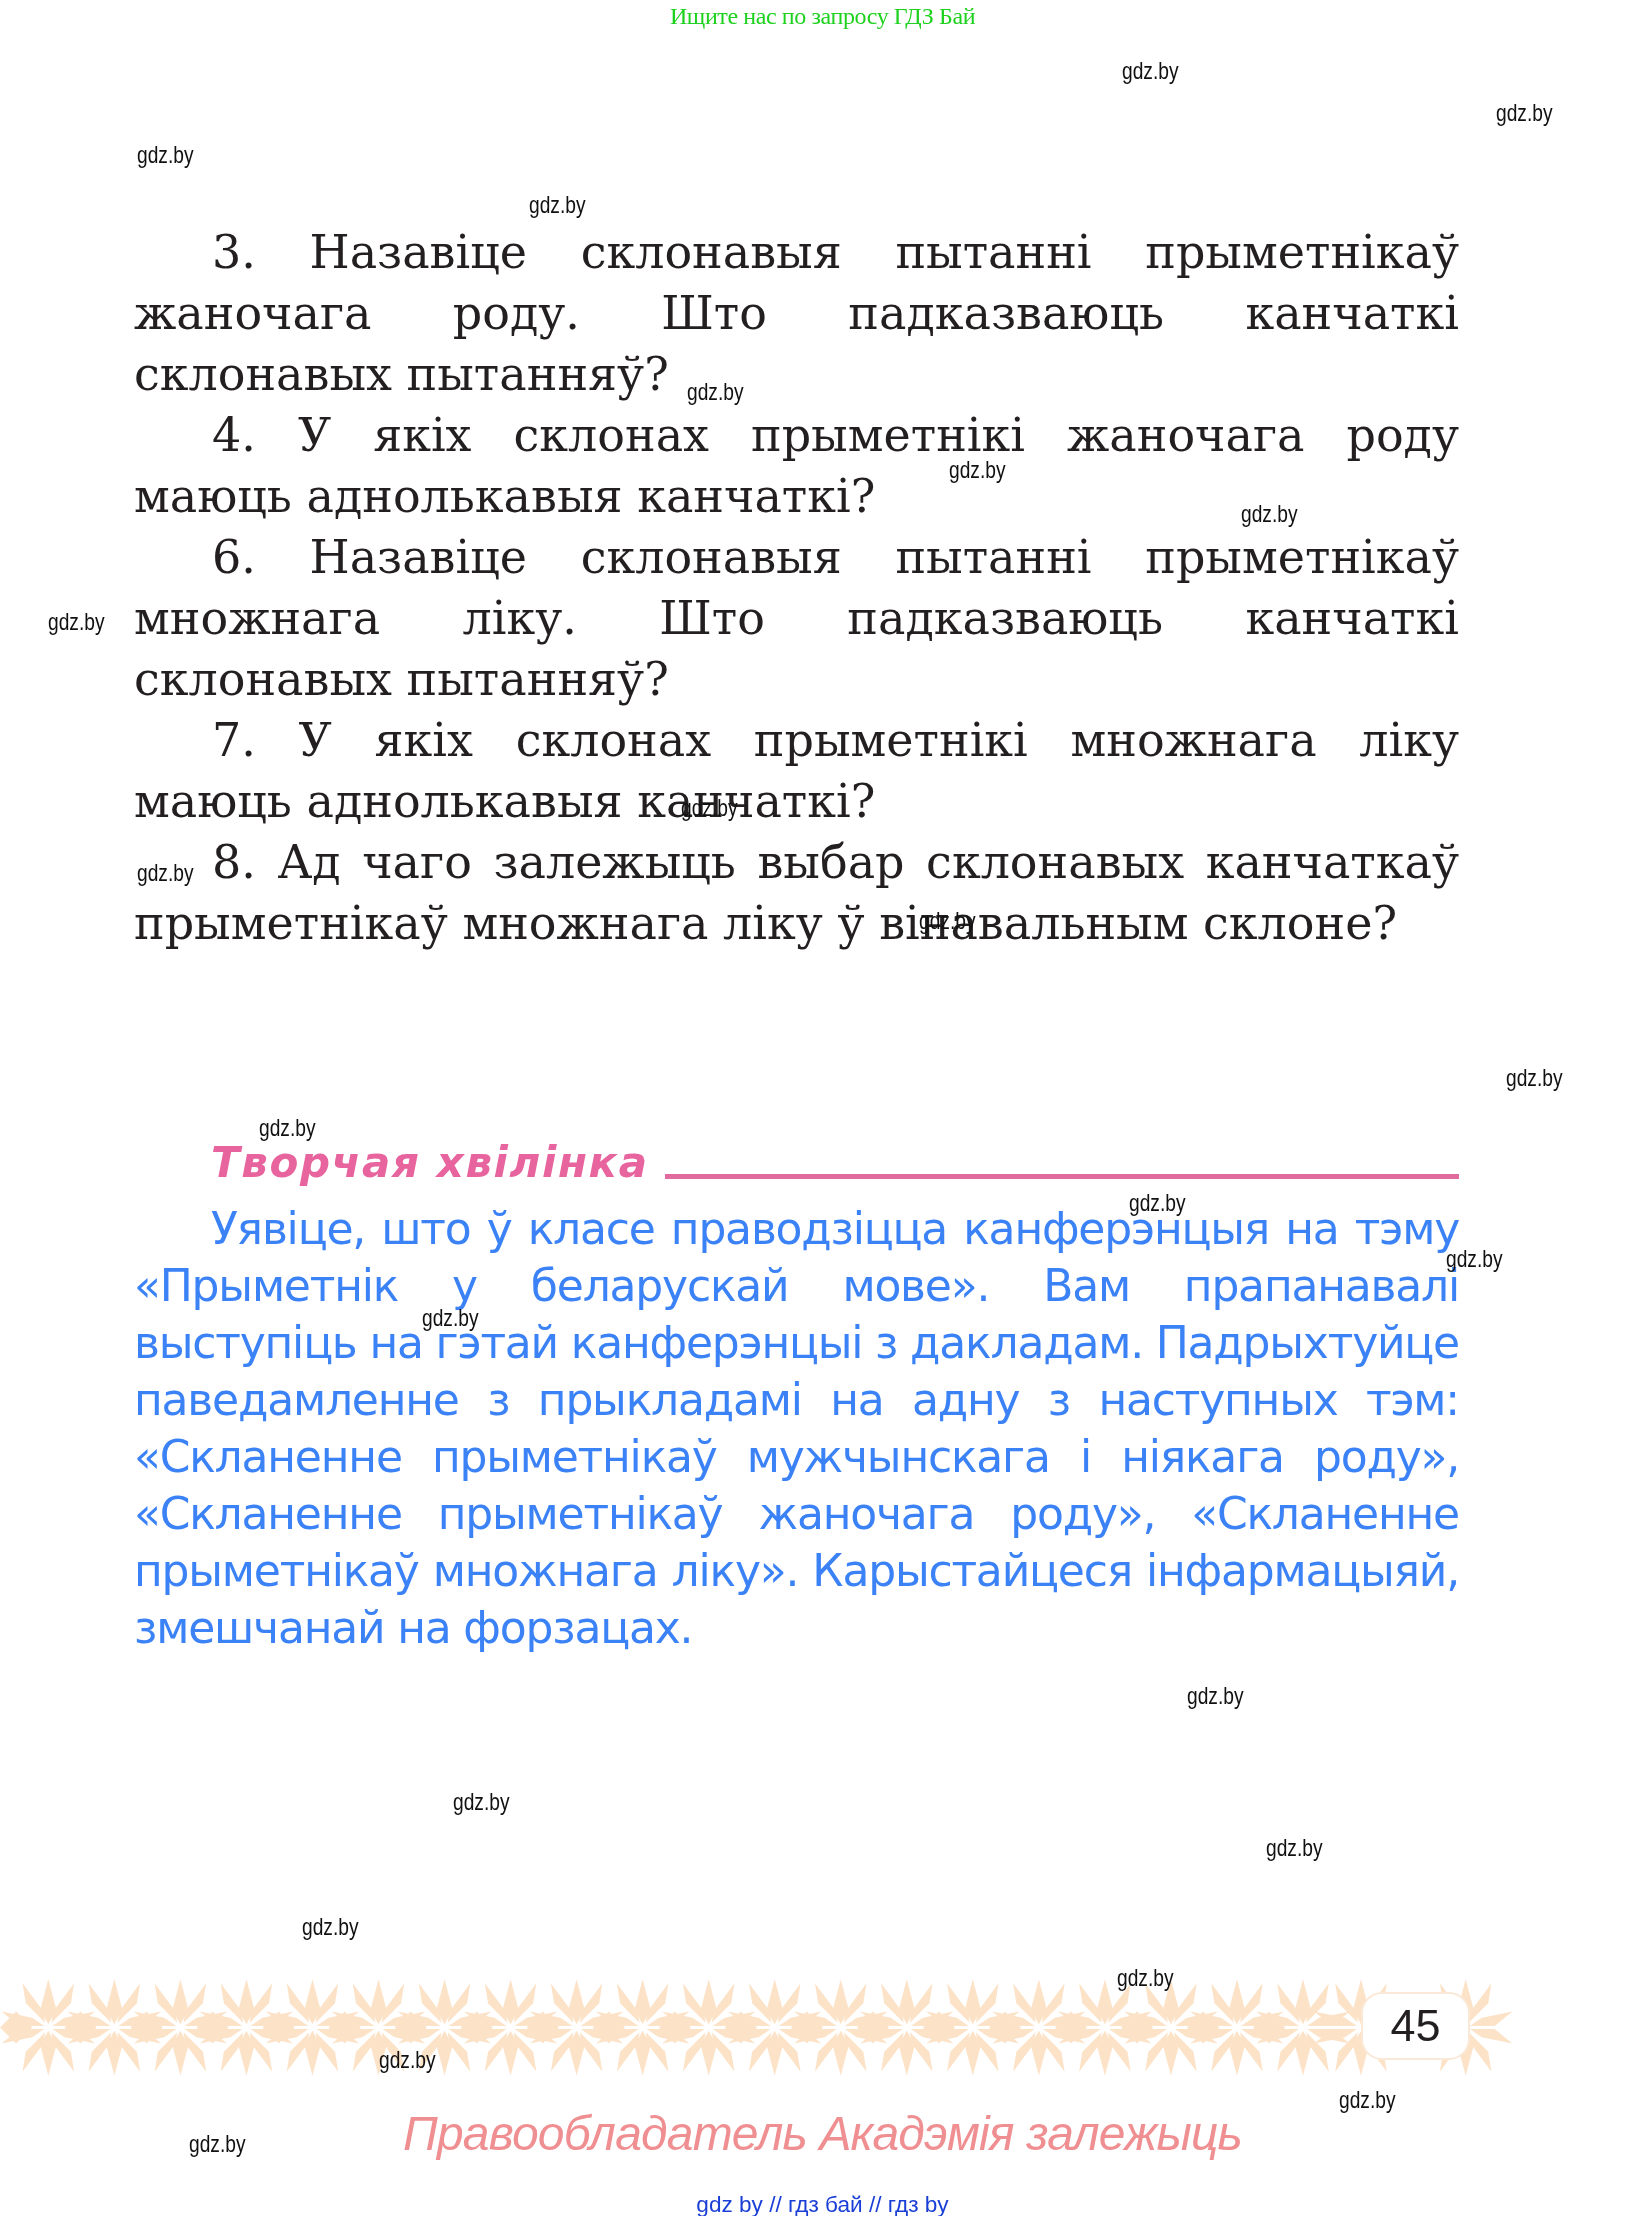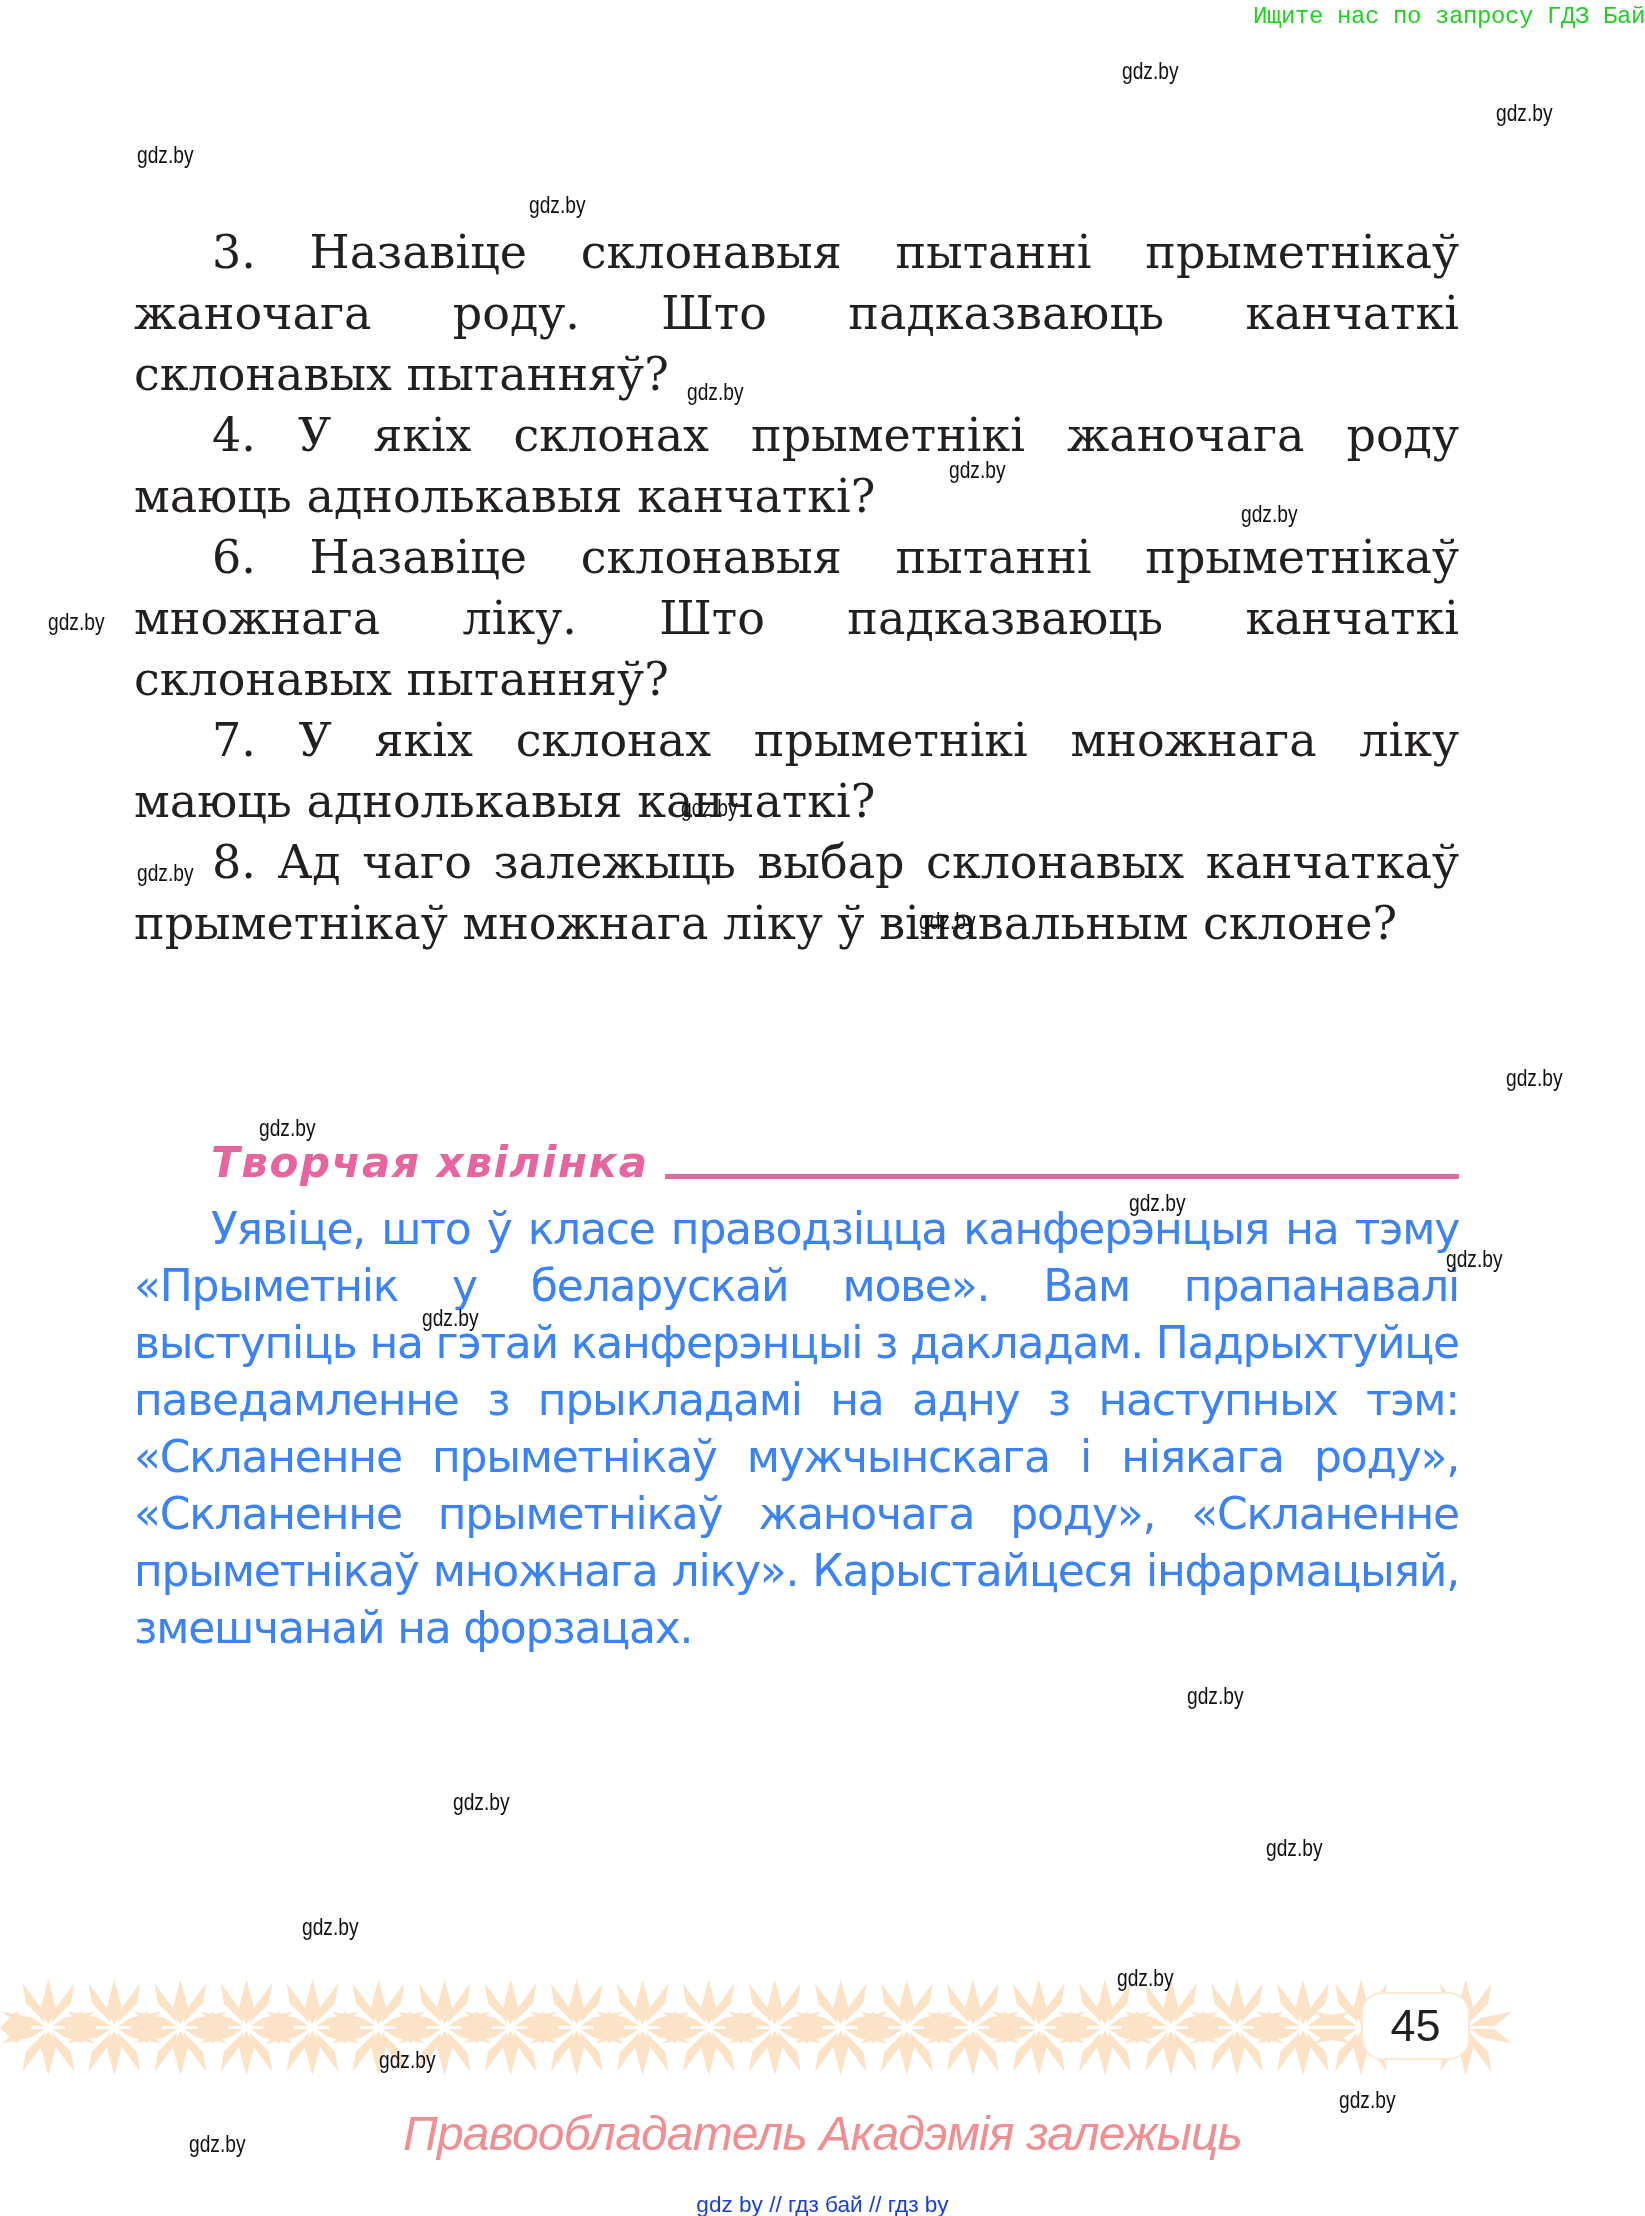--- a/index.html
+++ b/index.html
@@ -8,22 +8,22 @@
       height: 2216px;
       position: relative;
       background: #ffffff;
       overflow: hidden;
       font-family: "Liberation Sans", sans-serif;
       color: #231f20;
     }
     .top-banner {
       position: absolute;
       top: 3.2px; left: 0; width: 1645px;
-      text-align: right;
-      font-family: Liberation Mono, monospace;
+      text-align: center;
+      font-family: Liberation Serif, serif;
       font-size: 24px;
       color: #1ed11e;
       letter-spacing: -0.4px;
     }
     .wm {
       position: absolute;
       font-family: "Liberation Sans", sans-serif;
       font-size: 23.4px;
       color: #111;
       transform: scaleX(0.82);

